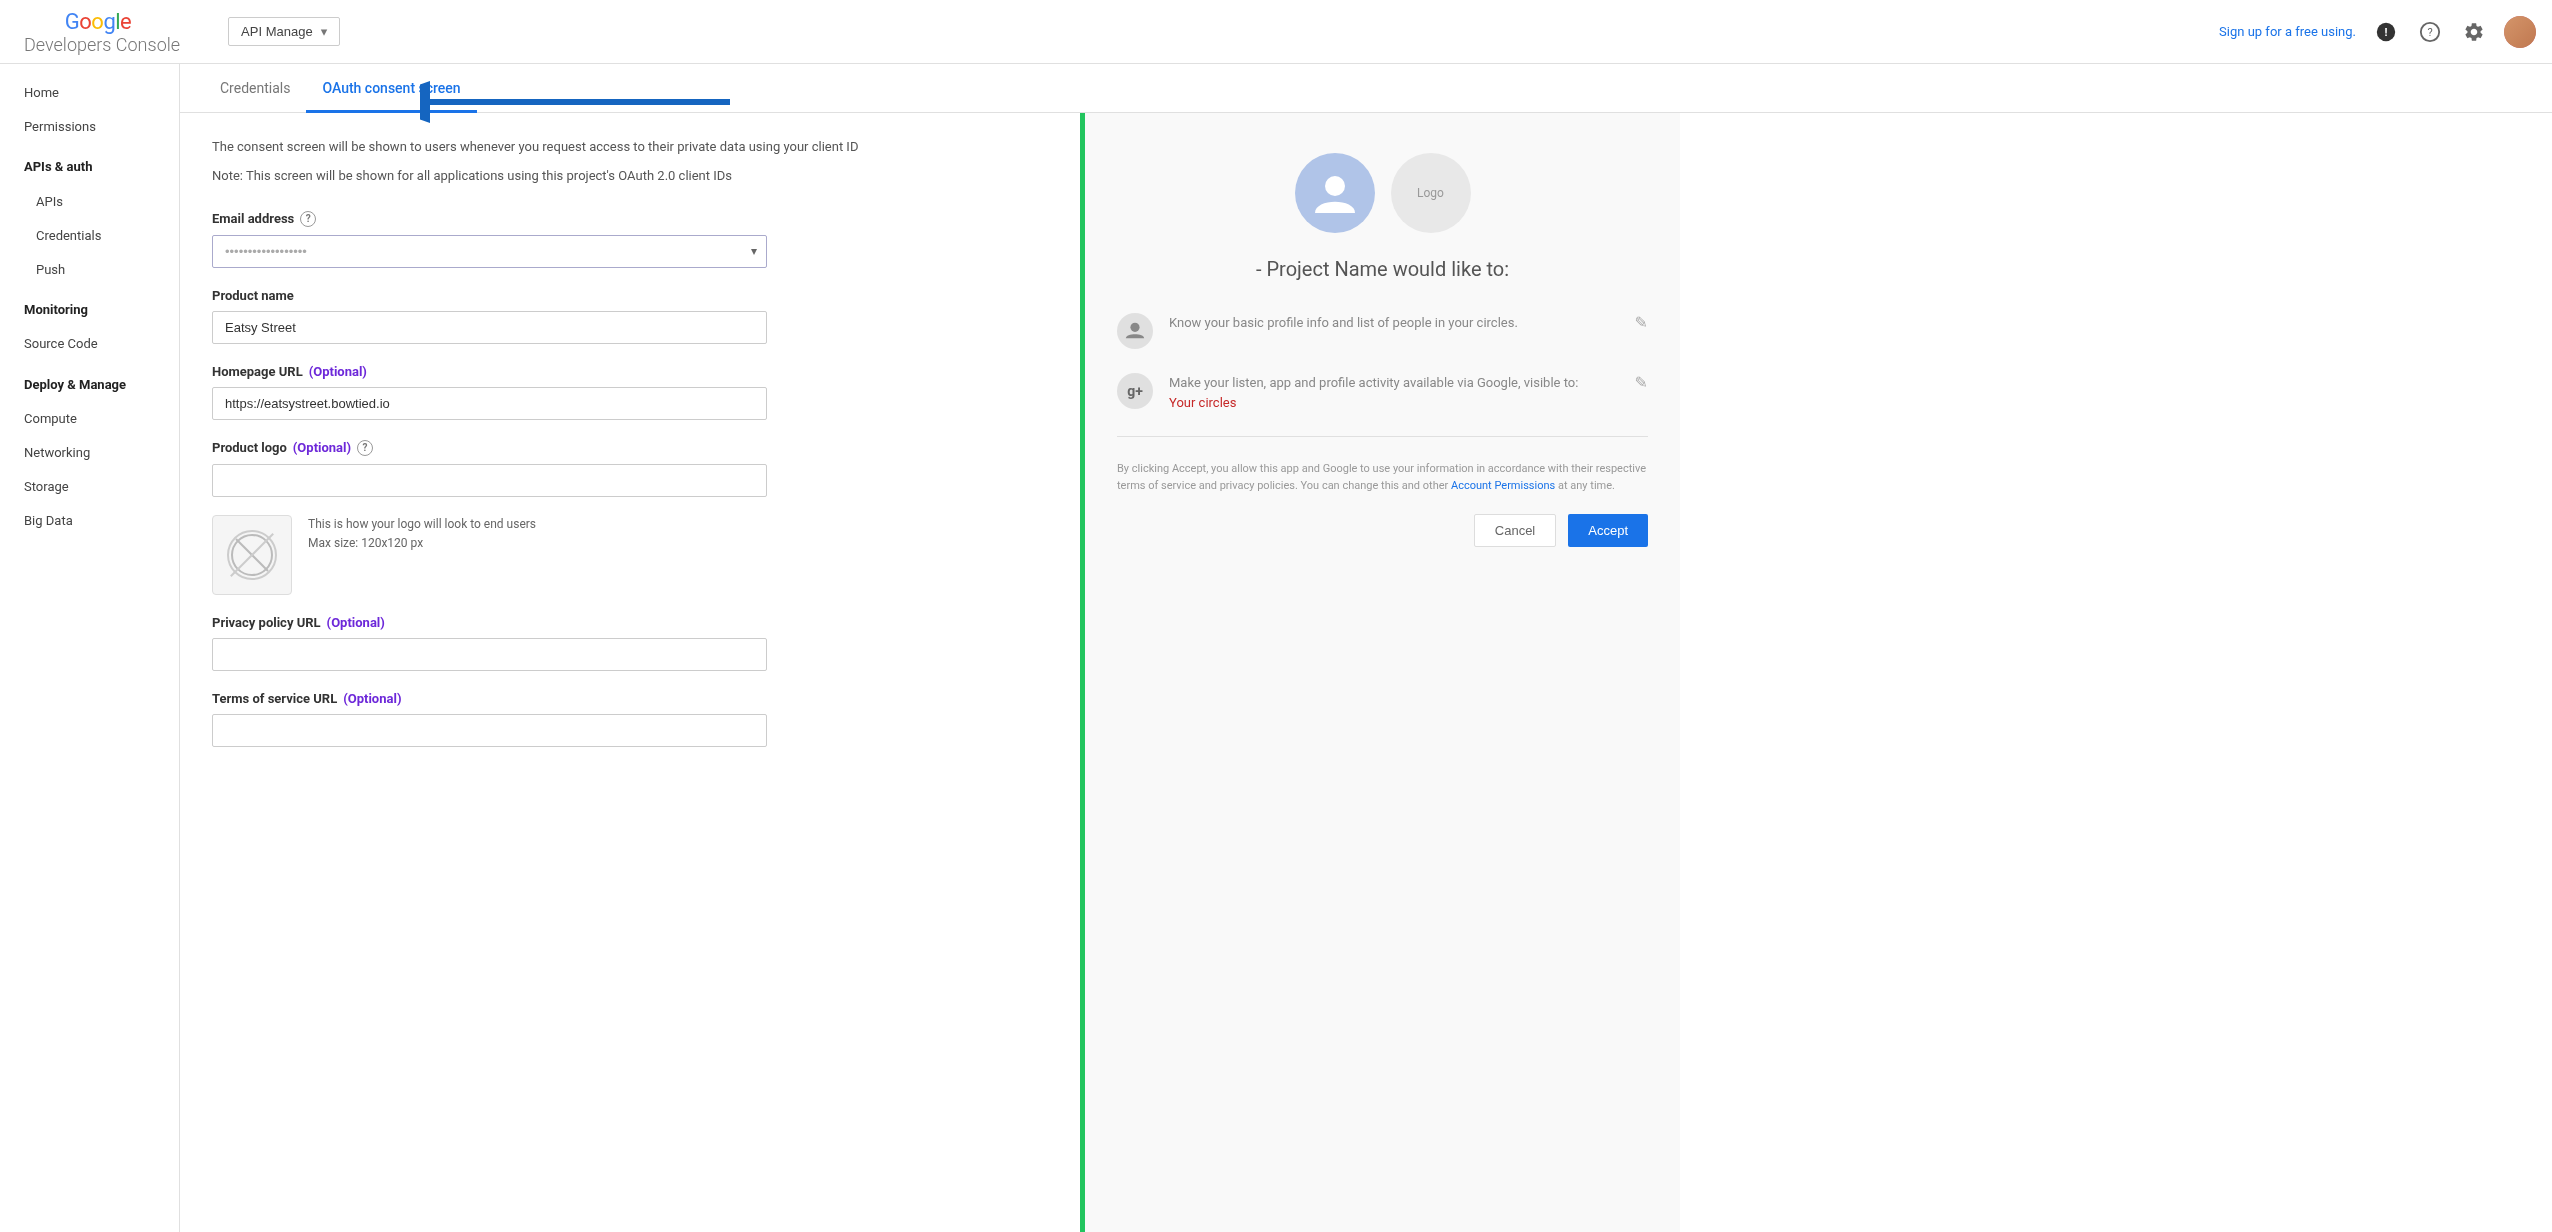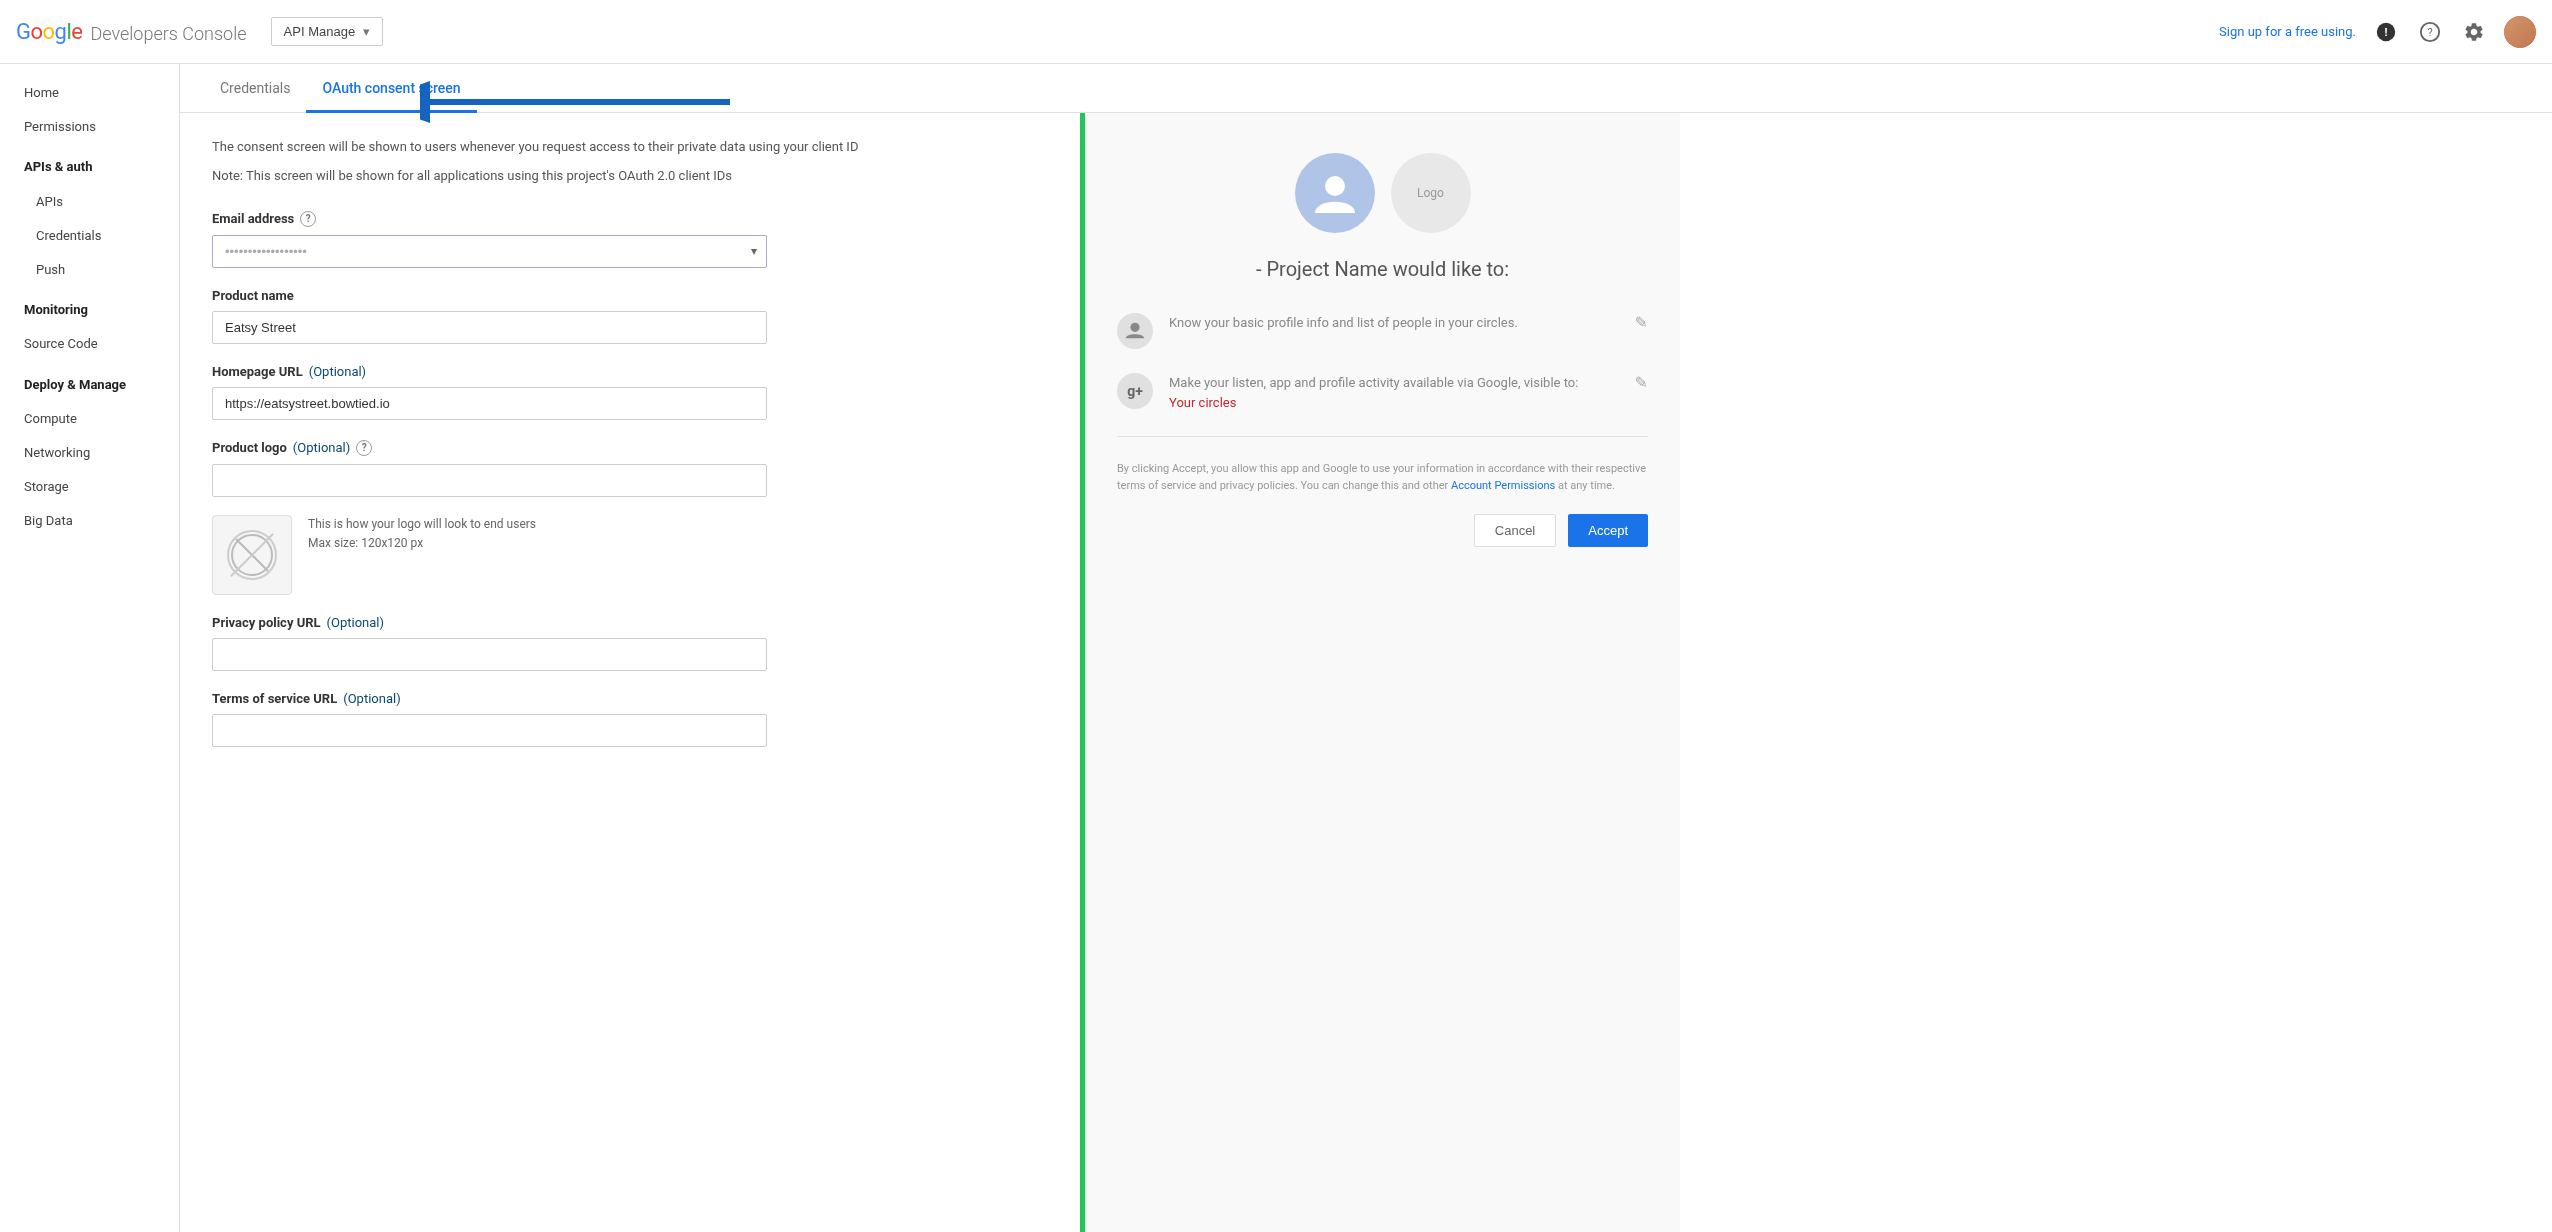--- a/index.html
+++ b/index.html
@@ -11,22 +11,23 @@
       align-items: center;
       height: 64px;
       background: #fff;
       border-bottom: 1px solid #e0e0e0;
       padding: 0 16px;
       position: relative;
       z-index: 10;
     }
     .header-logo {
       display: flex;
-      align-items: flex-end;
-      margin-right: 0;
+      align-items: center;
+      margin-right: 24px;
+      flex-direction: column;
     }
     .google-logo {
       font-size: 22px;
       font-weight: 400;
       letter-spacing: -0.5px;
     }
     .google-logo .g { color: #4285F4; }
     .google-logo .o1 { color: #EA4335; }
     .google-logo .o2 { color: #FBBC05; }
     .google-logo .g2 { color: #4285F4; }
@@ -179,22 +180,22 @@
     .form-label {
       font-size: 13px;
       font-weight: 700;
       color: #333;
       margin-bottom: 8px;
       display: flex;
       align-items: center;
       gap: 6px;
     }
     .form-label .optional {
-      font-weight: 400;
-      color: #0c4a6e;
+      font-weight: 700;
+      color: #6d28d9;
     }
     .help-icon {
       display: inline-flex;
       align-items: center;
       justify-content: center;
       width: 16px;
       height: 16px;
       border-radius: 50%;
       border: 1px solid #999;
       font-size: 10px;

